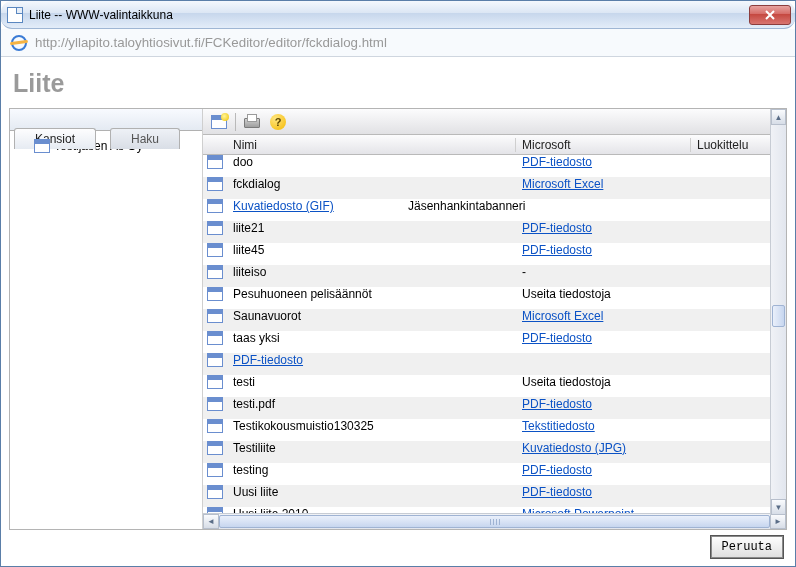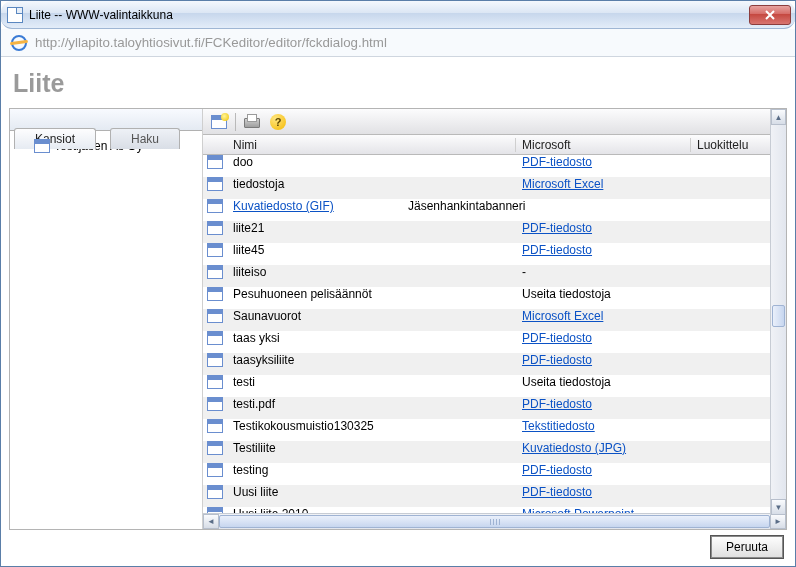--- a/index.html
+++ b/index.html
@@ -56,21 +56,21 @@
   .sc-btn { position:absolute; left:0; right:0; height:16px; background:linear-gradient(#fafbfd,#d7dde7); border:1px solid #b7bfcc; display:flex; align-items:center; justify-content:center; font-size:8px; color:#5a6d87; }
   .sc-btn.up { top:0; }
   .sc-btn.down { bottom:0; }
   .sc-thumb { position:absolute; left:1px; right:1px; top:196px; height:22px; background:linear-gradient(90deg,#eaf0fb,#c7d6ef); border:1px solid #9fb3d3; border-radius:2px; }
   .hscroll { height:16px; background:linear-gradient(#f0f2f6,#e2e6ee); border-top:1px solid #c7ccd4; position:relative; display:flex; }
   .hsc-btn { width:16px; background:linear-gradient(#fafbfd,#d7dde7); border:1px solid #b7bfcc; display:flex; align-items:center; justify-content:center; font-size:8px; color:#5a6d87; }
   .hsc-track { flex:1; position:relative; }
   .hsc-thumb { position:absolute; top:1px; bottom:1px; left:0; right:0; background:linear-gradient(#eaf0fb,#c7d6ef); border:1px solid #9fb3d3; border-radius:2px; }
   .hsc-grip { position:absolute; left:50%; top:50%; transform:translate(-50%,-50%); width:10px; height:6px; background:repeating-linear-gradient(90deg,#9fb3d3 0 1px, transparent 1px 3px); }
   .footer { display:flex; justify-content:flex-end; padding:6px 4px 0 0; }
-  .cancel-btn { min-width:72px; height:22px; border:1px solid #8a8a8a; background:linear-gradient(#fdfdfd,#e0e0e0); padding:0 10px; display:flex; align-items:center; justify-content:center; box-shadow:0 0 0 1px #555; }
+  .cancel-btn { min-width:72px; height:22px; border:1px solid #8a8a8a; background:linear-gradient(#fdfdfd,#e0e0e0); padding:0 10px; display:flex; align-items:center; justify-content:center; box-shadow:0 0 0 1px #555;font-family:Liberation Mono, monospace; }
 </style>
 </head>
 <body>
 
 <div class="window">
 
   <div class="titlebar">
     <span class="page-icon"></span>
     <span class="title-text">Liite -- WWW-valintaikkuna</span>
     <div class="close-btn">
@@ -131,21 +131,21 @@
                 <span class="cardicon"></span>
               </div>
               <div class="c col-name">doo</div>
               <div class="c col-file"><span class="link">PDF-tiedosto</span></div>
               <div class="c col-class"></div>
             </div>
             <div class="row">
               <div class="rowicon">
                 <span class="cardicon"></span>
               </div>
-              <div class="c col-name">tiedostoja</div>
+              <div class="c col-name">fckdialog</div>
               <div class="c col-file"><span class="link">Microsoft Excel</span></div>
               <div class="c col-class"></div>
             </div>
             <div class="row">
               <div class="rowicon">
                 <span class="cardicon"></span>
               </div>
               <div class="c col-file"><span class="link">Kuvatiedosto (GIF)</span></div>
               <div class="c col-name">Jäsenhankintabanneri</div>
               <div class="c col-class"></div>
@@ -195,21 +195,20 @@
                 <span class="cardicon"></span>
               </div>
               <div class="c col-name">taas yksi</div>
               <div class="c col-file"><span class="link">PDF-tiedosto</span></div>
               <div class="c col-class"></div>
             </div>
             <div class="row">
               <div class="rowicon">
                 <span class="cardicon"></span>
               </div>
-              <div class="c col-name">taasyksiliite</div>
               <div class="c col-file"><span class="link">PDF-tiedosto</span></div>
               <div class="c col-class"></div>
             </div>
             <div class="row">
               <div class="rowicon">
                 <span class="cardicon"></span>
               </div>
               <div class="c col-name">testi</div>
               <div class="c col-file"><span class="plain">Useita tiedostoja</span></div>
               <div class="c col-class"></div>

